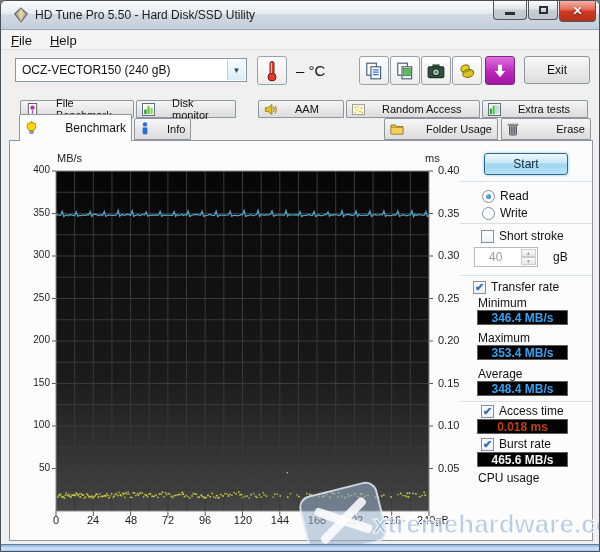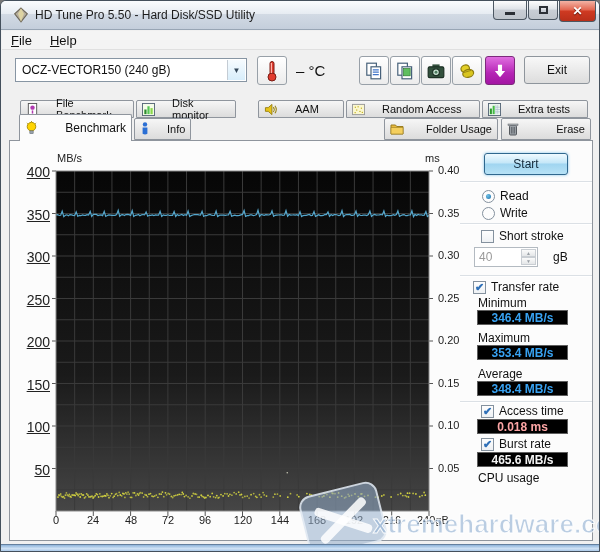--- a/index.html
+++ b/index.html
@@ -42,43 +42,43 @@
     display:flex;align-items:center;gap:17px;padding:0 5px;font-size:11px;color:#111;}
   .tab.row2{top:117px;height:22px;justify-content:space-between;}
   .tab.active{top:113px;height:27px;background:#fcfcfc;border-bottom:none;z-index:5;font-size:12px;}
   .tab svg{flex:0 0 auto;}
 
   
   .page{left:8px;top:139px;width:584px;height:401px;background:#fcfcfc;border:1px solid #8f959d;z-index:1;}
 
   
   .axis-title{font-size:11px;color:#222;z-index:2;}
-  .ytick{font-size:14px;color:#222;width:31px;text-align:right;z-index:2;text-decoration:underline;}
+  .ytick{font-size:10px;color:#222;width:31px;text-align:right;z-index:2;}
   .rtick{font-size:11px;color:#222;width:34px;text-align:left;z-index:2;}
   .xtick{font-size:11px;color:#222;text-align:center;z-index:2;}
 
   
   .startbtn{left:483px;top:152px;width:84px;height:22px;border:1px solid #30688e;border-radius:3px;
     background:linear-gradient(#f0faff,#c4e7f8 45%,#a0d5f0 50%,#b7e2f6);box-shadow:0 0 3px #7fc0e8;
     font-size:12px;color:#12293a;display:flex;align-items:center;justify-content:center;z-index:3;}
   .sep{left:459px;width:132px;height:1px;background:#dbe0e5;box-shadow:0 1px 0 #ffffff;z-index:2;}
   .radio{width:13px;height:13px;border:1px solid #84919e;border-radius:50%;background:#fdfdfd;z-index:3;}
   .radio .dot{position:absolute;left:3px;top:3px;width:5px;height:5px;border-radius:50%;
     background:radial-gradient(circle at 35% 35%,#6fc2e8,#1d6ea8);}
   .checkbox{width:13px;height:13px;border:1px solid #84919e;background:linear-gradient(#fefefe,#eef1f4);z-index:3;
     display:flex;align-items:center;justify-content:center;}
   .checkbox .mark{color:#2f70b8;font-size:11px;font-weight:bold;line-height:1;margin-top:-1px;}
   .ctl-label{font-size:12px;color:#111;z-index:3;white-space:nowrap;}
   .valuebox{left:476px;width:91px;height:15px;background:#000;border:1px solid #5e5e5e;z-index:3;
     display:flex;align-items:center;justify-content:center;font-size:12px;font-weight:bold;}
   .val-blue{color:#38a2f2;}
-  .val-yellow{color:#fca5a5;}
+  .val-yellow{color:#c2410c;}
   .val-white{color:#f4f4f4;}
   .spinner{left:473px;top:246px;width:64px;height:20px;background:#fff;border:1px solid #b3bac1;z-index:3;
-    font-size:12px;color:#9a9a9a;display:flex;align-items:center;padding-left:4px;}
+    font-size:12px;color:#9a9a9a;display:flex;align-items:center;padding-left:14px;}
   .spin-arrows{position:absolute;right:1px;top:1px;width:15px;height:16px;display:flex;flex-direction:column;}
   .spin-arrows div{flex:1;border:1px solid #c9ced3;background:linear-gradient(#fbfbfb,#e4e6e8);
     font-size:5px;color:#9aa0a6;display:flex;align-items:center;justify-content:center;line-height:1;}
 
   
   .wm-badge{left:302px;top:487px;width:80px;height:62px;border-radius:12px;
     background:rgba(148,173,202,0.55);border:2px solid rgba(236,242,248,0.75);
     transform:rotate(-14deg);z-index:6;overflow:hidden;}
   .wm-badge .x1,.wm-badge .x2{position:absolute;left:8px;top:26px;width:60px;height:9px;background:rgba(255,255,255,0.85);border-radius:4px;}
   .wm-badge .x1{transform:rotate(32deg);}

